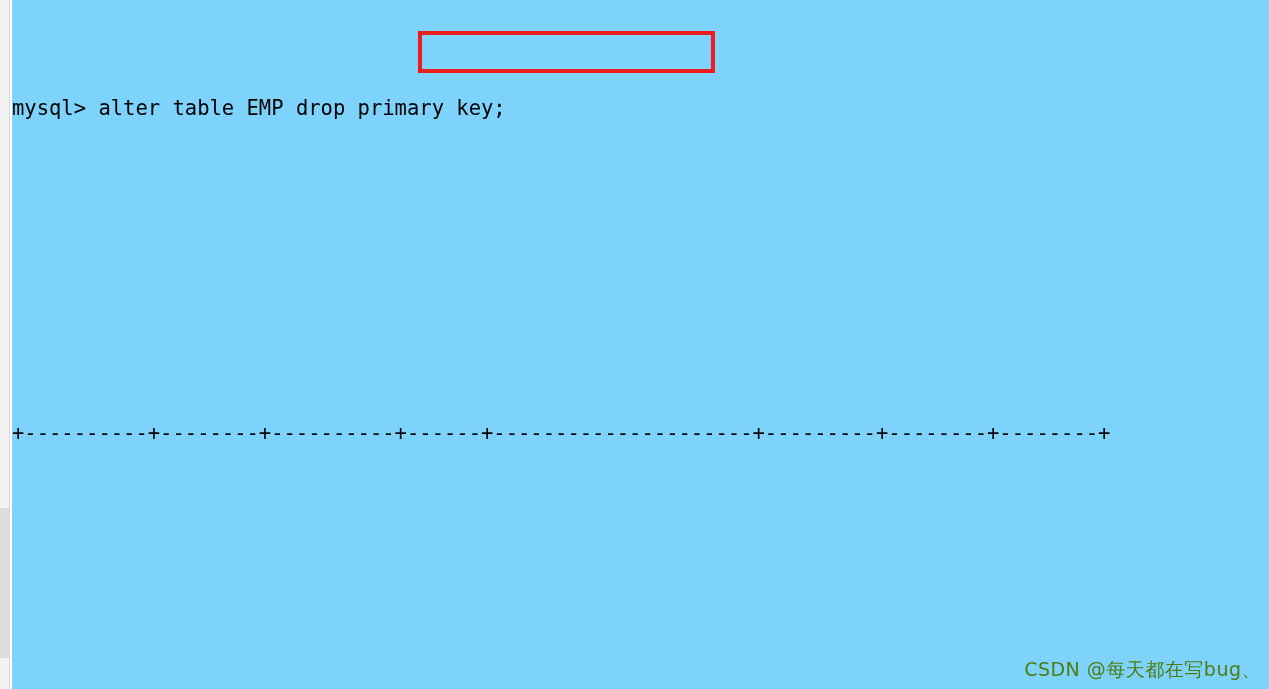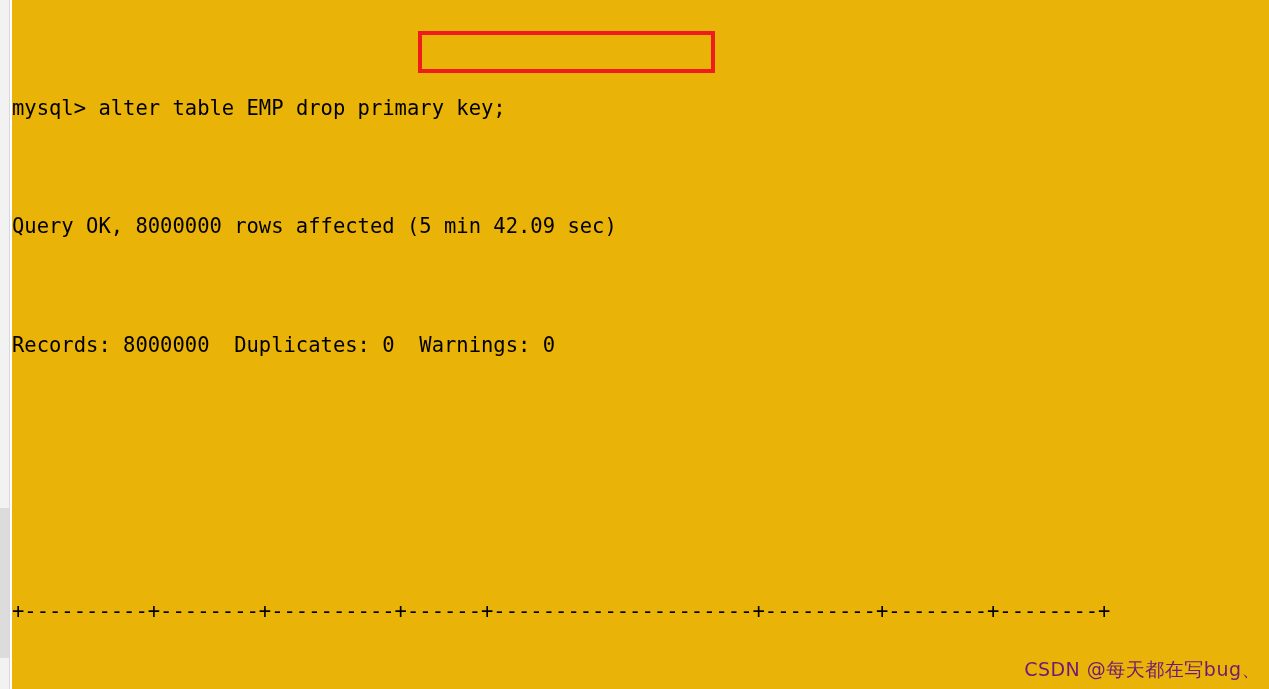--- a/index.html
+++ b/index.html
@@ -34,21 +34,21 @@
     height: 150px;
     background: #dcdcdc;
   }
 
   #terminal {
     position: absolute;
     left: 12px;
     top: 0;
     width: 1257px;
     height: 689px;
-    background: #eab308;
+    background: #7dd3fc;
     color: #000000;
     font-family: "DejaVu Sans Mono", "Liberation Mono", monospace;
     font-size: 20.5px;
     line-height: 29.6px;
     letter-spacing: 0px;
     white-space: pre;
     padding-top: 5px;
     box-sizing: border-box;
   }
 
@@ -71,40 +71,38 @@
     pointer-events: none;
     background: transparent;
   }
 
   #watermark {
     position: absolute;
     right: 8px;
     bottom: 6px;
     font-family: "DejaVu Sans", "Liberation Sans", sans-serif;
     font-size: 19px;
-    color: #701a75;
+    color: #4d7c0f;
     letter-spacing: 0.5px;
     white-space: pre;
     margin-left: 46px;
   }
 </style>
 </head>
 <body>
 
 <div id="left-gutter">
   <div class="thumb"></div>
 </div>
 
 <div id="terminal">
 
   <div class="line"><span>mysql&gt; </span><span>alter table EMP drop primary key;</span></div>
 
-  <div class="line">Query OK, 8000000 rows affected (5 min 42.09 sec)</div>
 
-  <div class="line">Records: 8000000  Duplicates: 0  Warnings: 0</div>
 
   <div class="line blank"> </div>
 
 
   <div class="line">+----------+--------+----------+------+---------------------+---------+--------+--------+</div>
   
   
 
   
 

